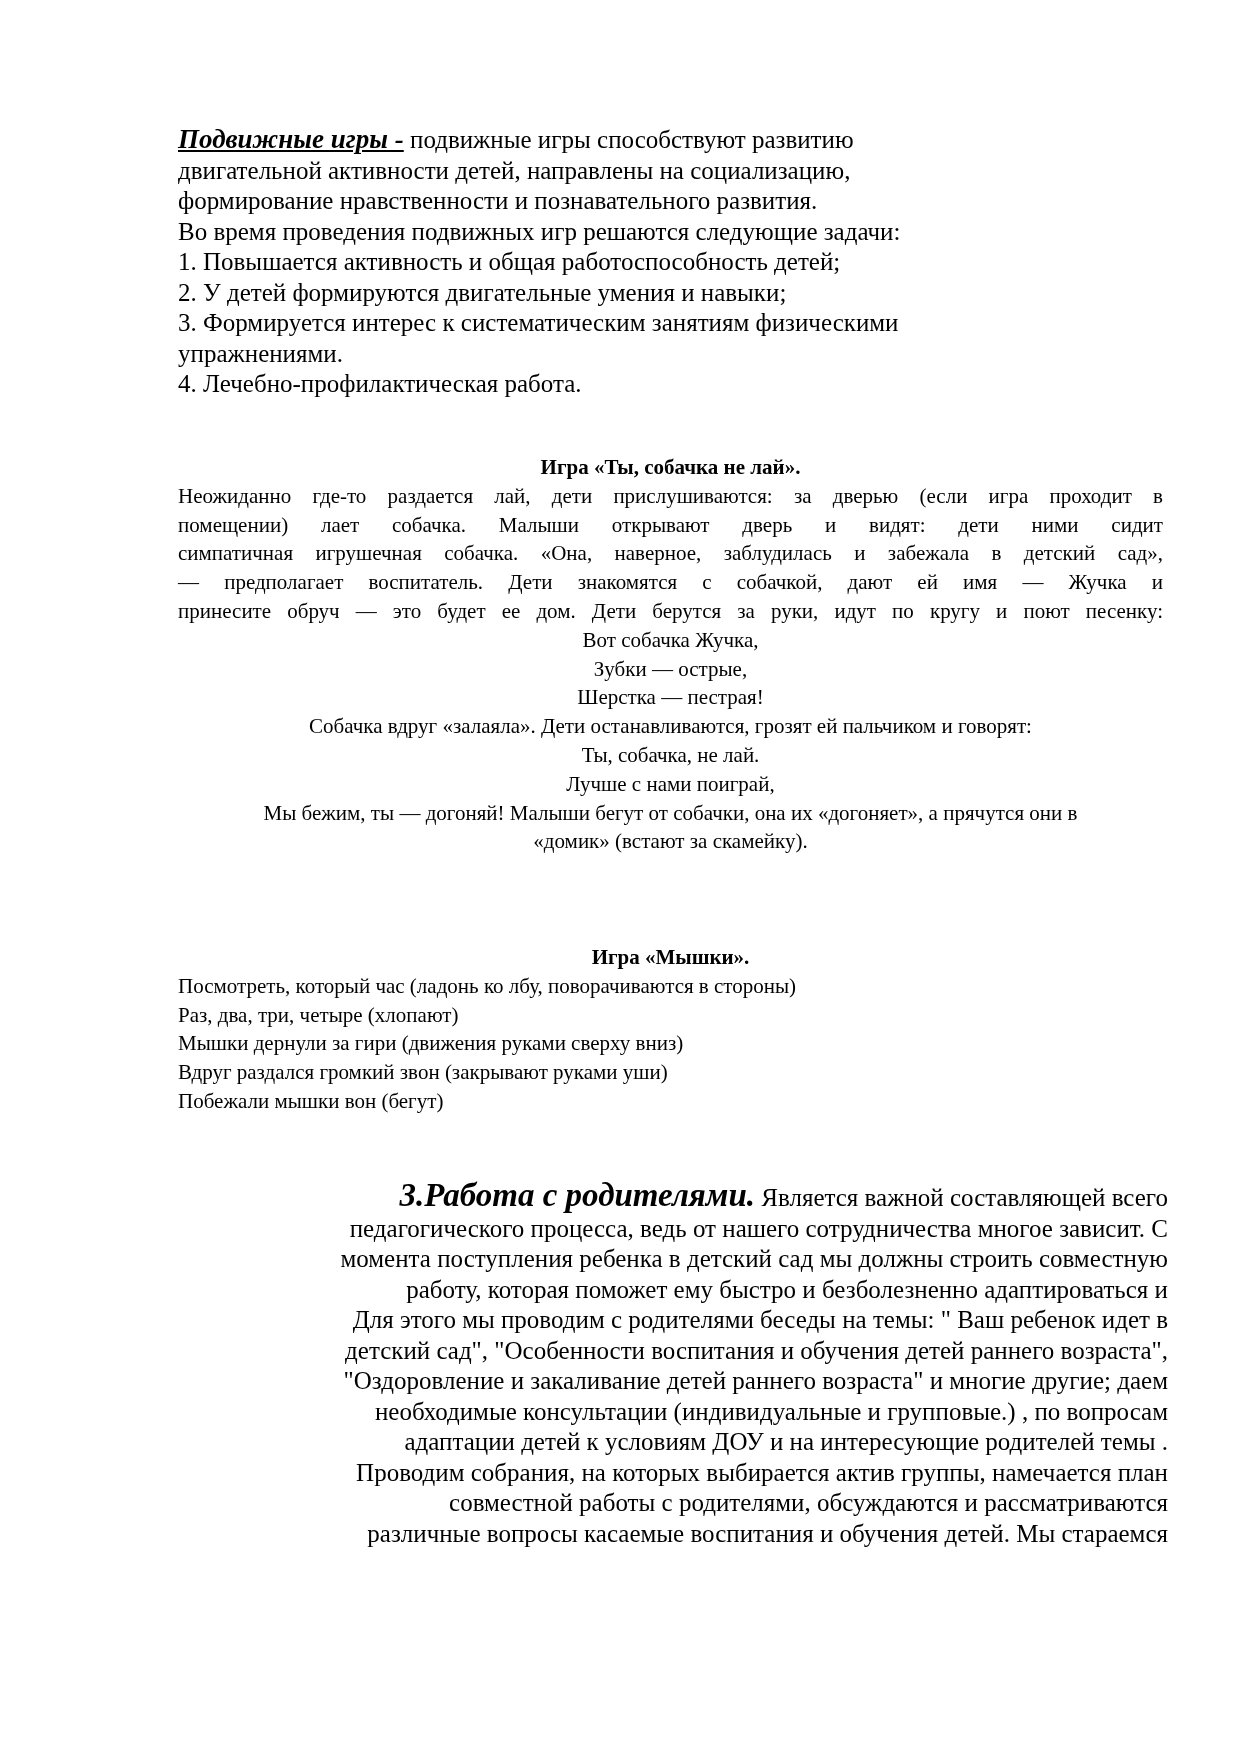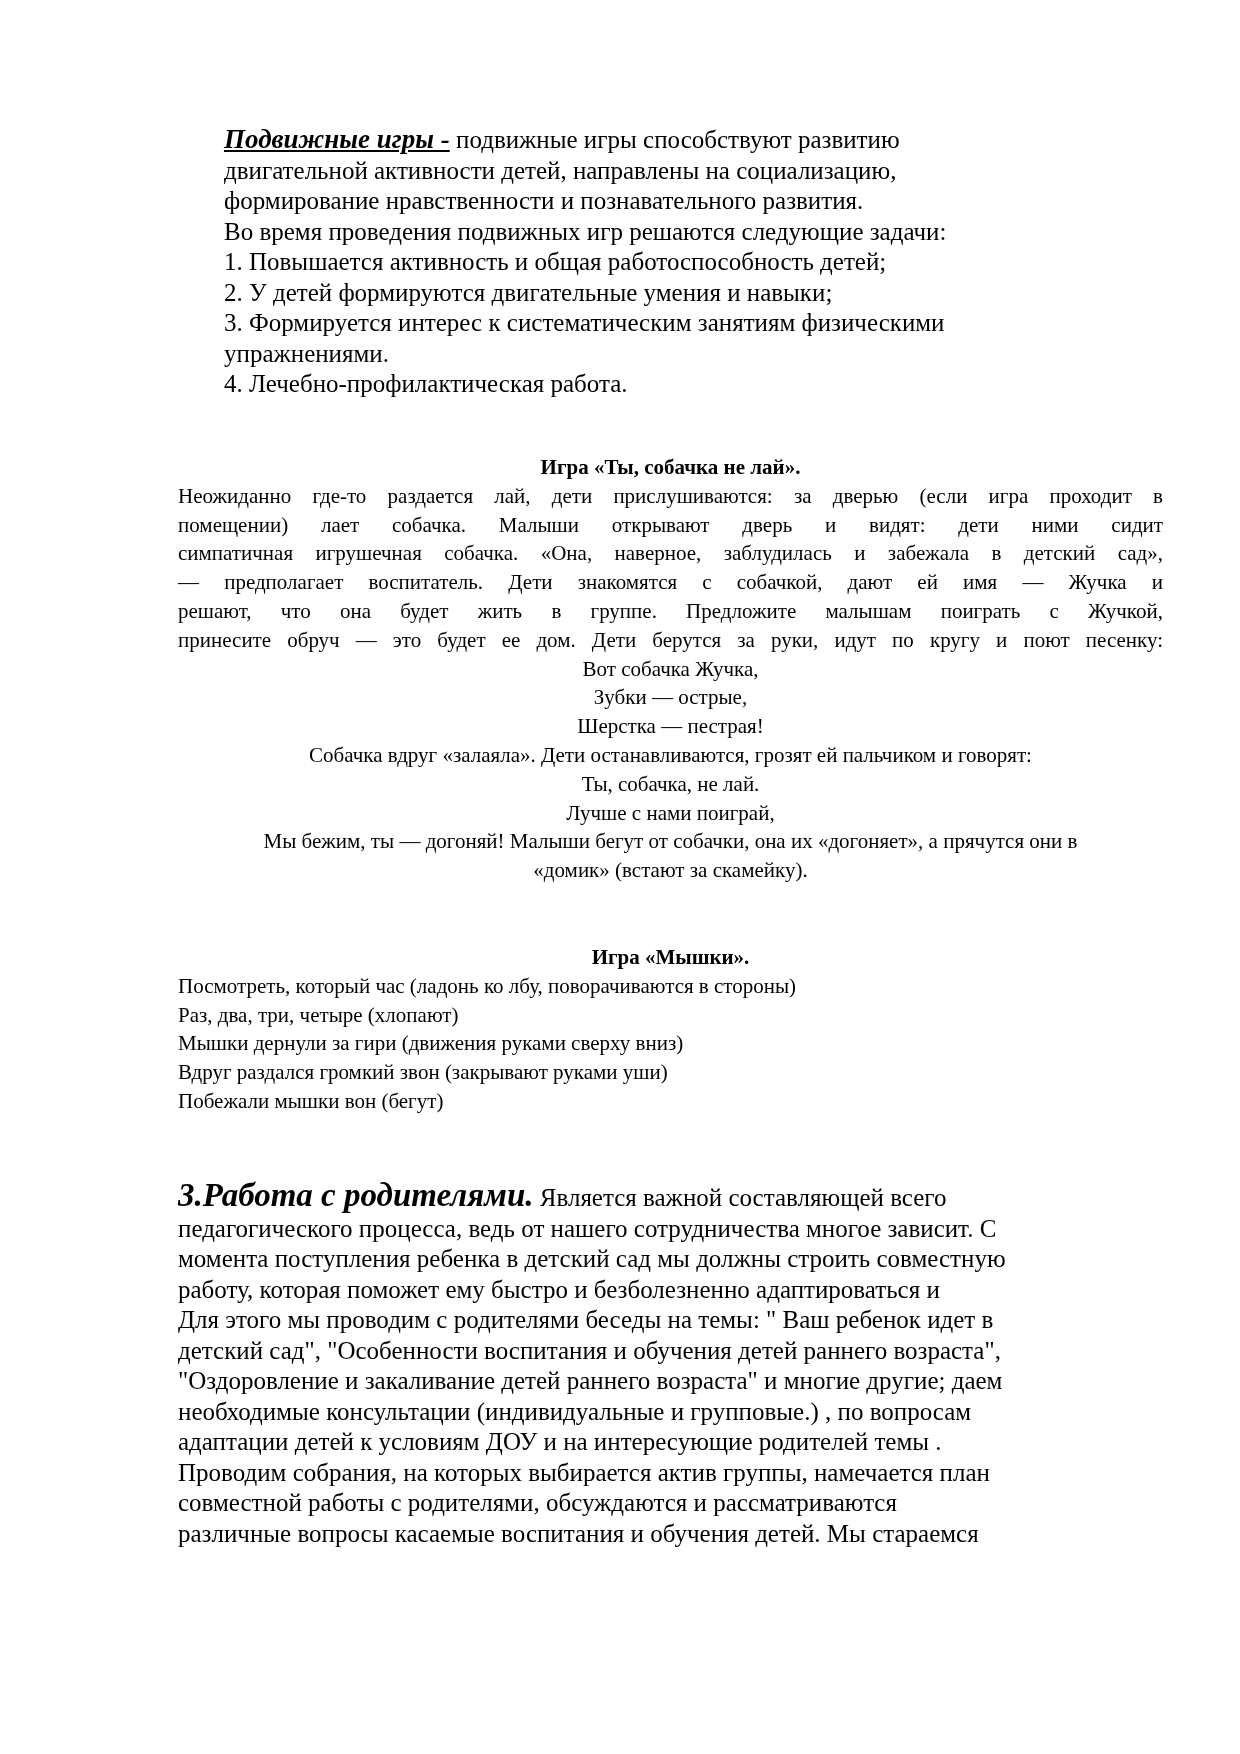--- a/index.html
+++ b/index.html
@@ -1,28 +1,28 @@
 <!DOCTYPE html>
 <html><head>
 <meta charset="utf-8">
 <style>
   html, body { margin: 0; padding: 0; background: #ffffff; }
   body { width: 1240px; height: 1754px; position: relative; overflow: hidden; color: #000; font-family: "Liberation Serif", "DejaVu Serif", serif; }
   .page { position: absolute; left: 178px; top: 0; width: 990px; }
   .large { font-size: 25px; line-height: 30.5px; }
   .small { font-size: 21px; line-height: 28.8px; }
-  .section1 { position: absolute; top: 124px; left: 0; width: 900px; margin-left: 46px; }
+  .section1 { position: absolute; top: 124px; left: 0; width: 900px; }
   .hdr-italic { font-weight: bold; font-style: italic; text-decoration: underline; font-size: 27px; }
   .line { display: block; white-space: nowrap; }
   .game1 { position: absolute; top: 453px; left: 0; width: 985px; }
   .game-title { text-align: center; font-weight: bold; display: block; }
   .justify { text-align: justify; text-align-last: justify; display: block; }
   .center { text-align: center; display: block; }
   .game2 { position: absolute; top: 943px; left: 0; width: 985px; }
-  .section3 { position: absolute; top: 1180px; left: 0; width: 990px; }
+  .section3 { position: absolute; top: 1180px; left: 0; width: 990px; text-align: right; }
   .sec3-head { font-weight: bold; font-style: italic; font-size: 33px; }
 </style>
 </head>
 <body>
 
 <div class="page">
 
   <div class="section1 large">
     <span class="line"><span class="hdr-italic">Подвижные игры -</span> <span>подвижные игры способствуют развитию</span></span>
     <span class="line">двигательной активности детей, направлены на социализацию,</span>
@@ -34,21 +34,20 @@
     <span class="line">упражнениями.</span>
     <span class="line">4. Лечебно-профилактическая работа.</span>
   </div>
 
   <div class="game1 small" id="game-dog">
     <span class="game-title">Игра «Ты, собачка не лай».</span>
   <span class="justify">Неожиданно где-то раздается лай, дети прислушиваются: за дверью (если игра проходит в</span>
       <span class="justify">помещении) лает собачка. Малыши открывают дверь и видят: дети ними сидит</span>
       <span class="justify">симпатичная игрушечная собачка. «Она, наверное, заблудилась и забежала в детский сад»,</span>
       <span class="justify">— предполагает воспитатель. Дети знакомятся с собачкой, дают ей имя — Жучка и</span>
-      <span class="justify">решают, что она будет жить в группе. Предложите малышам поиграть с Жучкой,</span>
       <span class="justify">принесите обруч — это будет ее дом. Дети берутся за руки, идут по кругу и поют песенку:</span>
       <span class="center">Вот собачка Жучка,</span>
       <span class="center">Зубки — острые,</span>
       <span class="center">Шерстка — пестрая!</span>
       <span class="center">Собачка вдруг «залаяла». Дети останавливаются, грозят ей пальчиком и говорят:</span>
       <span class="center">Ты, собачка, не лай.</span>
       <span class="center">Лучше с нами поиграй,</span>
       <span class="center">Мы бежим, ты — догоняй! Малыши бегут от собачки, она их «догоняет», а прячутся они в</span>
       <span class="center">«домик» (встают за скамейку).</span>
     </div>

